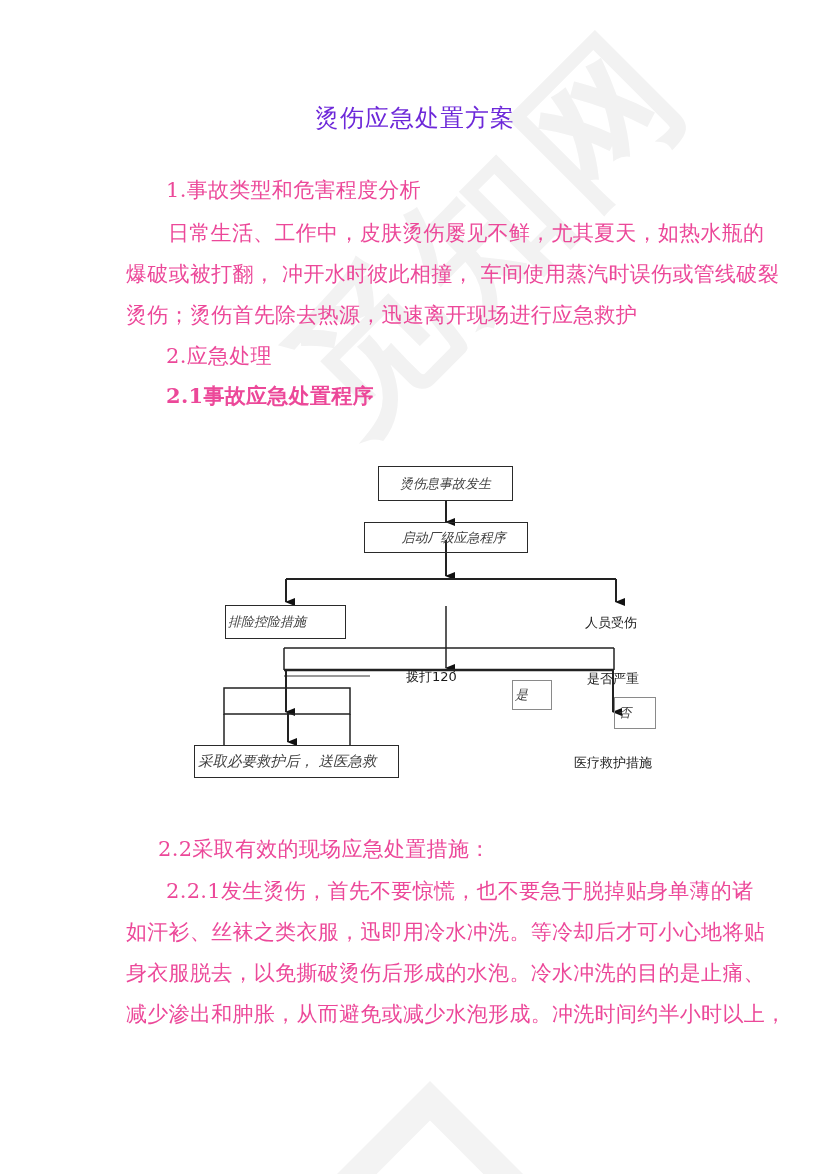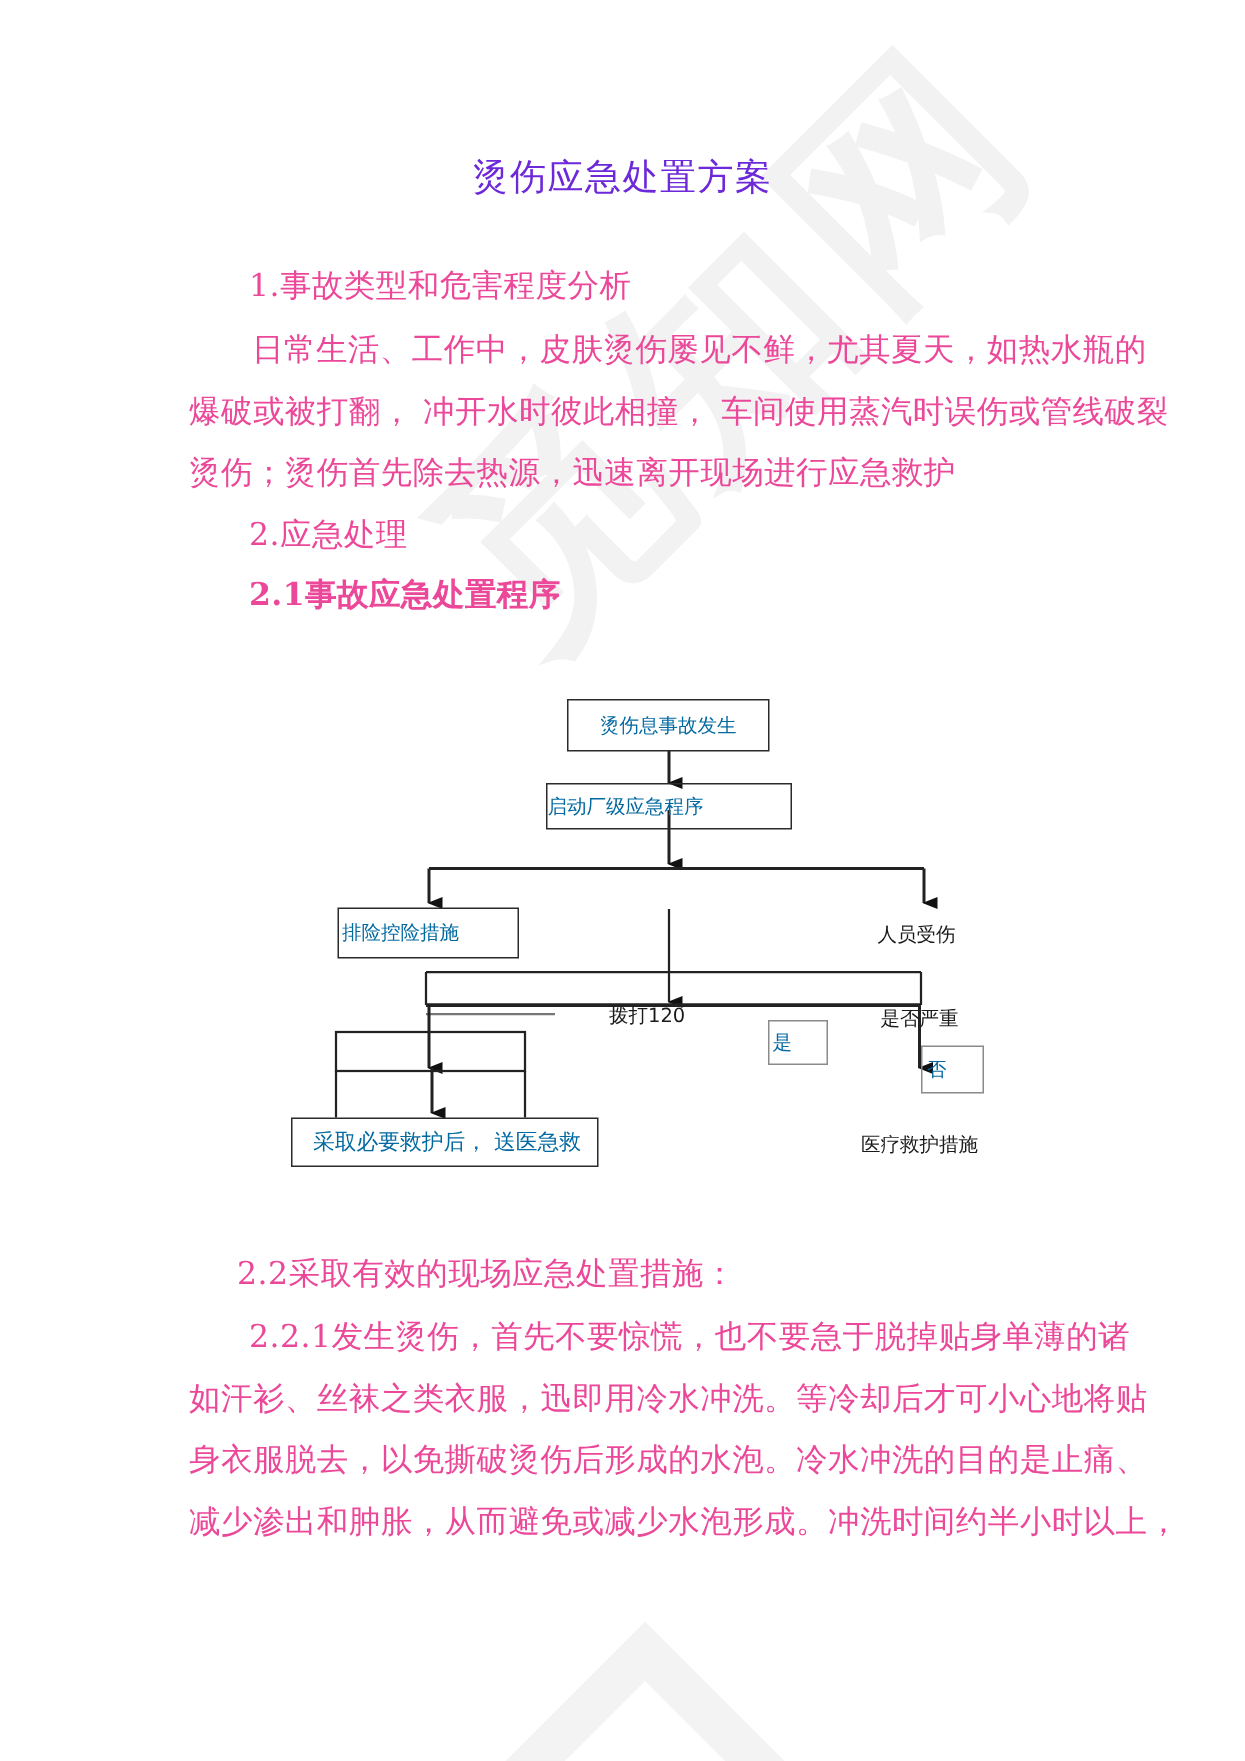--- a/index.html
+++ b/index.html
@@ -7,21 +7,21 @@
     body { position: relative; font-family: "DejaVu Serif", "Liberation Serif", serif; color: #1a1a1a; }
     .page { position: absolute; left: 0; top: 0; width: 830px; height: 1174px; }
 
     .watermark { position: absolute; pointer-events: none; color: #f2f2f2; font-family: "DejaVu Sans", sans-serif; font-weight: bold; }
     .wm1 { left: 250px; top: 330px; font-size: 150px; transform: rotate(-45deg); transform-origin: left top; letter-spacing: 10px; }
     .wm2 { left: 360px; top: 1110px; width: 140px; height: 140px; border: 28px solid #f3f3f3; transform: rotate(45deg); }
 
     .title { position: absolute; left: 0; width: 830px; top: 102px; text-align: center; font-size: 24px; letter-spacing: 1px; color: #6d28d9; }
     .line { position: absolute; font-size: 21px; white-space: nowrap; color: #ec4899; letter-spacing: 0.3px; }
 
-    .fc-box { position: absolute; border: 1.5px solid #2a2a2a; background: transparent; font-family: "DejaVu Sans", sans-serif; font-size: 13px; color: #0369a1; display: flex; align-items: center; }
+    .fc-box { position: absolute; border: 1.5px solid #2a2a2a; background: transparent; font-family: "DejaVu Sans", sans-serif; font-size: 13px; color: #404040; display: flex; align-items: center; font-style: italic; }
     .fc-light { border-color: #8a8a8a; border-width: 1px; }
     .fc-text { position: absolute; font-family: "DejaVu Sans", sans-serif; font-size: 13px; color: #1a1a1a; white-space: nowrap; }
     svg.lines { position: absolute; left: 0; top: 0; width: 830px; height: 1174px; pointer-events: none; }
   </style>
 </head>
 <body>
 
 <div class="page">
 
   <div class="watermark wm1">觅知网</div>
@@ -69,36 +69,36 @@
 
         <rect x="224" y="688" width="126" height="26" stroke-width="1.5"></rect>
         <line x1="224" y1="714" x2="224" y2="745" stroke-width="1.5"></line>
         <line x1="350" y1="714" x2="350" y2="745" stroke-width="1.5"></line>
       </g>
     </svg>
 
     <div class="fc-box" style="left:378px; top:466px; width:135px; height:35px; justify-content:center;">
       <span>烫伤息事故发生</span>
     </div>
-    <div class="fc-box" style="left:364px; top:522px; width:164px; height:31px; ">
+    <div class="fc-box" style="left:364px; top:522px; width:164px; height:31px; justify-content:center;padding-left:15px;">
       <span>启动厂级应急程序</span>
     </div>
     <div class="fc-box" style="left:225px; top:605px; width:121px; height:34px; padding-left:2px;">
       <span>排险控险措施</span>
     </div>
     <div class="fc-text" style="left:585px; top:614px;">人员受伤</div>
     <div class="fc-text" style="left:406px; top:668px;">拨打120</div>
     <div class="fc-text" style="left:587px; top:670px;">是否严重</div>
     <div class="fc-box fc-light" style="left:512px; top:680px; width:40px; height:30px; padding-left:2px;">
       <span>是</span>
     </div>
     <div class="fc-box fc-light" style="left:614px; top:697px; width:42px; height:32px; padding-left:3px;">
       <span>否</span>
     </div>
-    <div class="fc-box" style="left:194px; top:745px; width:205px; height:33px; padding-left:3px; font-size:14.5px;justify-content:center;">
+    <div class="fc-box" style="left:194px; top:745px; width:205px; height:33px; padding-left:3px; font-size:14.5px;">
       <span>采取必要救护后，  送医急救</span>
     </div>
     <div class="fc-text" style="left:574px; top:754px;">医疗救护措施</div>
   </div>
 
   <div class="line" style="left:158px; top:835px;">2.2采取有效的现场应急处置措施：</div>
   <div class="line" style="left:166px; top:877px;">2.2.1发生烫伤，首先不要惊慌，也不要急于脱掉贴身单薄的诸</div>
   <div class="line" style="left:126px; top:918px;">如汗衫、丝袜之类衣服，迅即用冷水冲洗。等冷却后才可小心地将贴</div>
   <div class="line" style="left:126px; top:959px;">身衣服脱去，以免撕破烫伤后形成的水泡。冷水冲洗的目的是止痛、</div>
   <div class="line" style="left:126px; top:1000px;">减少渗出和肿胀，从而避免或减少水泡形成。冲洗时间约半小时以上，</div>

